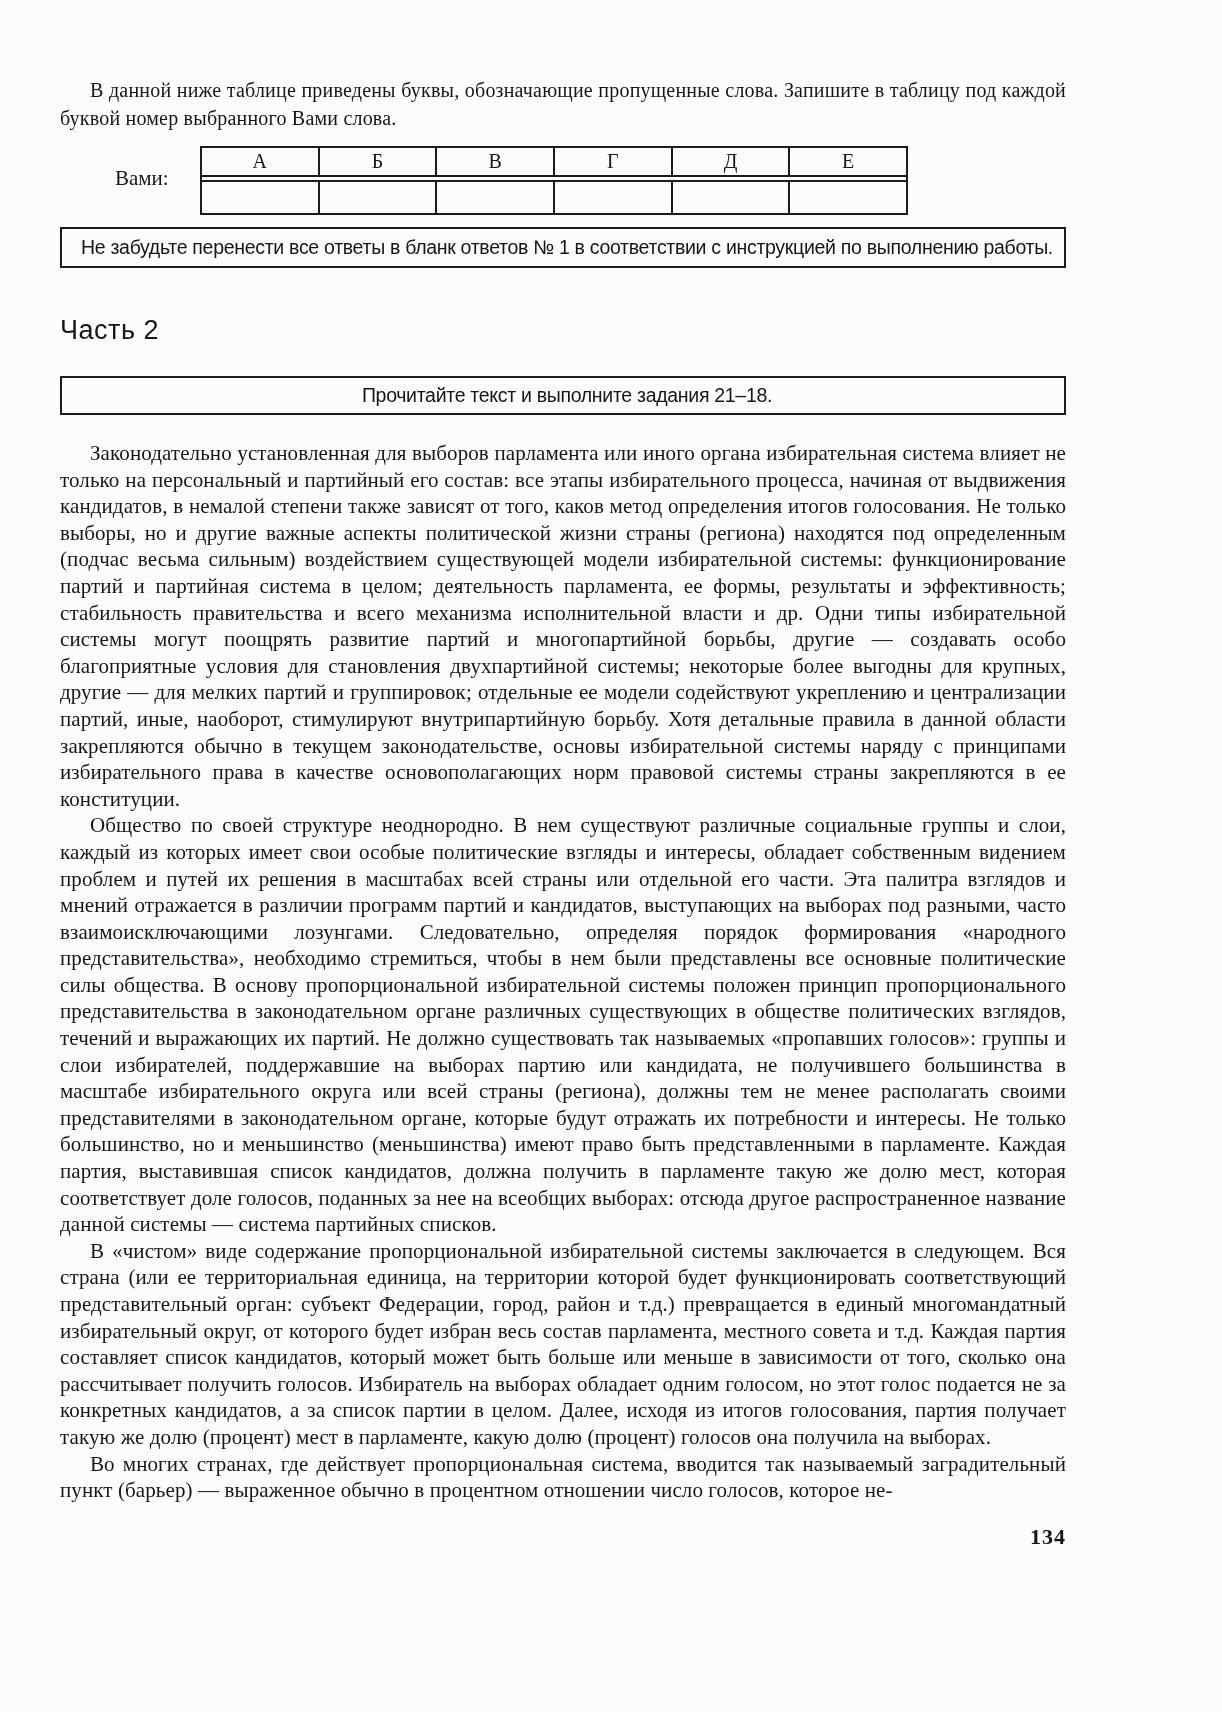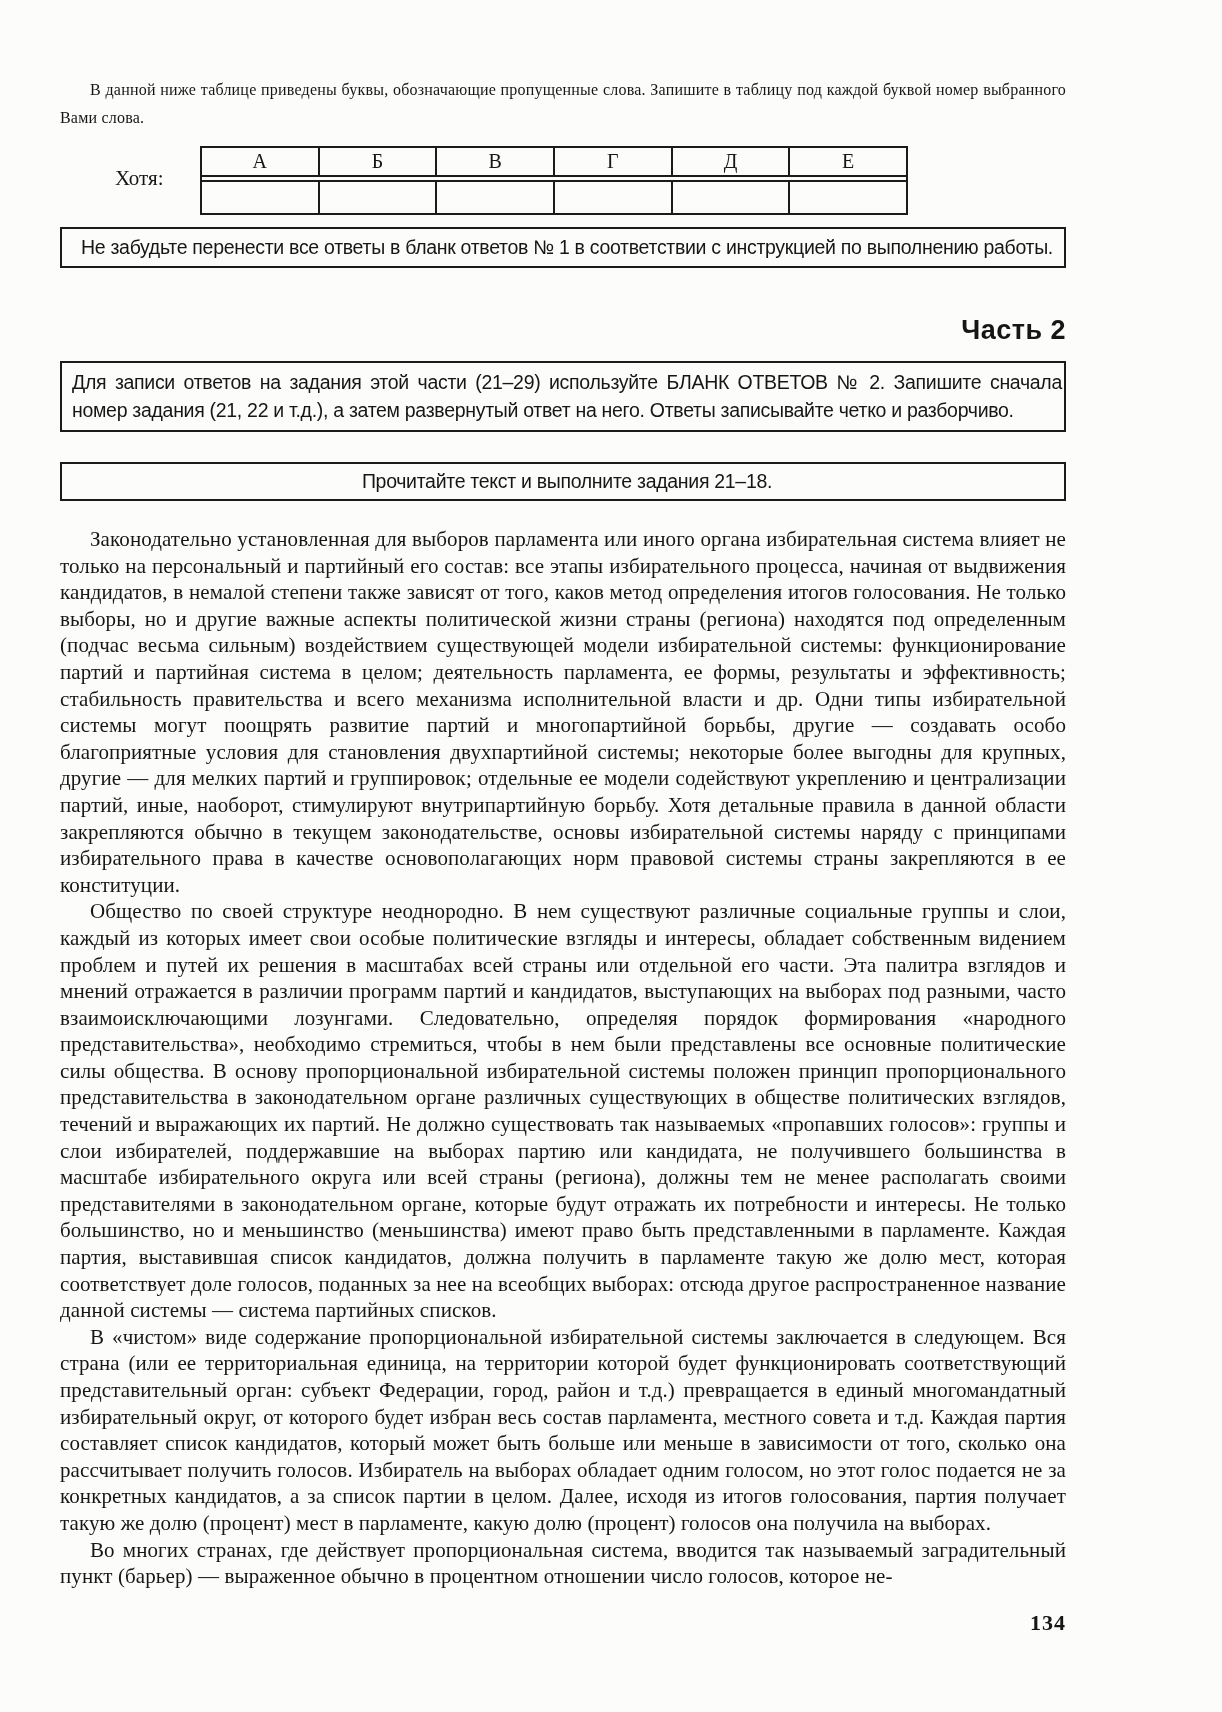--- a/index.html
+++ b/index.html
@@ -9,21 +9,21 @@
     margin: 0 auto;
     background: #fcfcfb;
     color: #161616;
     box-sizing: border-box;
     padding: 76px 156px 0 60px;
     overflow: hidden;
     font-family: "Liberation Serif", serif;
   }
   
   .intro {
-    font-size: 16px;
+    font-size: 20px;
     line-height: 28px;
     text-align: justify;
     text-indent: 30px;
     margin: 0 0 14px 0;
     letter-spacing: 0.2px;
   }
   
   .answer-block { display: flex; align-items: flex-start; margin-bottom: 12px; }
   .answer-label {
     margin-left: 55px;
@@ -60,23 +60,23 @@
     letter-spacing: -0.3px;
     padding: 5px 2px 6px 10px;
     background: #fcfcfb;
   }
   .box.notice { text-align: center; line-height: 26px; }
   .box.part-instruction { line-height: 28px; text-align: justify; margin-top: 15px; }
   .box.read-text { text-align: center; line-height: 24px; margin-top: 30px; }
   
   .part-heading {
     font-family: "Liberation Sans", sans-serif;
-    font-weight: 700;
+    font-weight: 400;
     font-size: 27px;
-    text-align: right;
+    text-align: left;
     margin-top: 47px;
     letter-spacing: 0.5px;
   }
   
   .main-text { margin-top: 25px; }
   .main-text p {
     margin: 0;
     font-size: 21px;
     line-height: 26.6px;
     text-align: justify;
@@ -94,21 +94,21 @@
   }
 </style>
 </head>
 <body>
 
 <div class="page">
 
   <p class="intro">В данной ниже таблице приведены буквы, обозначающие пропущенные слова. Запишите в таблицу под каждой буквой номер выбранного Вами слова.</p>
 
   <div class="answer-block">
-    <div class="answer-label">Хотя:</div>
+    <div class="answer-label">Вами:</div>
     <div class="answer-table">
       <div class="answer-tr head">
         <div class="answer-td">А</div>
         <div class="answer-td">Б</div>
         <div class="answer-td">В</div>
         <div class="answer-td">Г</div>
         <div class="answer-td">Д</div>
         <div class="answer-td">Е</div>
       </div>
       <div class="answer-tr body">
@@ -119,21 +119,20 @@
         <div class="answer-td"></div>
         <div class="answer-td"></div>
       </div>
     </div>
   </div>
 
   <div class="box notice">Не забудьте перенести все ответы в бланк ответов № 1 в соответствии с инструкцией по выполнению работы.</div>
 
   <div class="part-heading">Часть 2</div>
 
-  <div class="box part-instruction">Для записи ответов на задания этой части (21–29) используйте БЛАНК ОТВЕТОВ № 2. Запишите сначала номер задания (21, 22 и т.д.), а затем развернутый ответ на него. Ответы записывайте четко и разборчиво.</div>
 
   <div class="box read-text">Прочитайте текст и выполните задания 21–18.</div>
 
   <div class="main-text">
     <p><span>Законодательно установленная для выборов парламента или иного органа избирательная система влияет не только на персональный и партийный его состав: все этапы избирательного процесса, начиная от выдвижения кандидатов, в немалой степени также зависят от того, каков метод определения итогов голосования. Не только выборы, но и другие важные аспекты политической жизни страны (региона) находятся под определенным (подчас весьма сильным) воздействием существующей модели избирательной системы: функционирование партий и партийная система в целом; деятельность парламента, ее формы, результаты и эффективность; стабильность правительства и всего механизма исполнительной власти и др. Одни типы избирательной системы могут поощрять развитие партий и многопартийной борьбы, другие — создавать особо благоприятные условия для становления двухпартийной системы; некоторые более выгодны для крупных, другие — для мелких партий и группировок; отдельные ее модели содействуют укреплению и централизации партий, иные, наоборот, стимулируют внутрипартийную борьбу. Хотя детальные правила в данной области закрепляются обычно в текущем законодательстве, основы избирательной системы наряду с принципами избирательного права в качестве основополагающих норм правовой системы страны закрепляются в ее конституции.</span></p>
     <p><span>Общество по своей структуре неоднородно. В нем существуют различные социальные группы и слои, каждый из которых имеет свои особые политические взгляды и интересы, обладает собственным видением проблем и путей их решения в масштабах всей страны или отдельной его части. Эта палитра взглядов и мнений отражается в различии программ партий и кандидатов, выступающих на выборах под разными, часто взаимоисключающими лозунгами. Следовательно, определяя порядок формирования «народного представительства», необходимо стремиться, чтобы в нем были представлены все основные политические силы общества. В основу пропорциональной избирательной системы положен принцип пропорционального представительства в законодательном органе различных существующих в обществе политических взглядов, течений и выражающих их партий. Не должно существовать так называемых </span><span class="it">«пропавших голосов»</span><span>: группы и слои избирателей, поддержавшие на выборах партию или кандидата, не получившего большинства в масштабе избирательного округа или всей страны (региона), должны тем не менее располагать своими представителями в законодательном органе, которые будут отражать их потребности и интересы. Не только большинство, но и меньшинство (меньшинства) имеют право быть представленными в парламенте. Каждая партия, выставившая список кандидатов, должна получить в парламенте такую же долю мест, которая соответствует доле голосов, поданных за нее на всеобщих выборах: отсюда другое распространенное название данной системы — система партийных списков.</span></p>
     <p><span>В «чистом» виде содержание пропорциональной избирательной системы заключается в следующем. Вся страна (или ее территориальная единица, на территории которой будет функционировать соответствующий представительный орган: субъект Федерации, город, район и т.д.) превращается в единый многомандатный избирательный округ, от которого будет избран весь состав парламента, местного совета и т.д. Каждая партия составляет список кандидатов, который может быть больше или меньше в зависимости от того, сколько она рассчитывает получить голосов. Избиратель на выборах обладает одним голосом, но этот голос подается не за конкретных кандидатов, а за список партии в целом. Далее, исходя из итогов голосования, партия получает такую же долю (процент) мест в парламенте, какую долю (процент) голосов она получила на выборах.</span></p>
     <p><span>Во многих странах, где действует пропорциональная система, вводится так называемый заградительный пункт (барьер) — выраженное обычно в процентном отношении число голосов, которое не-</span></p>
   </div>
 

